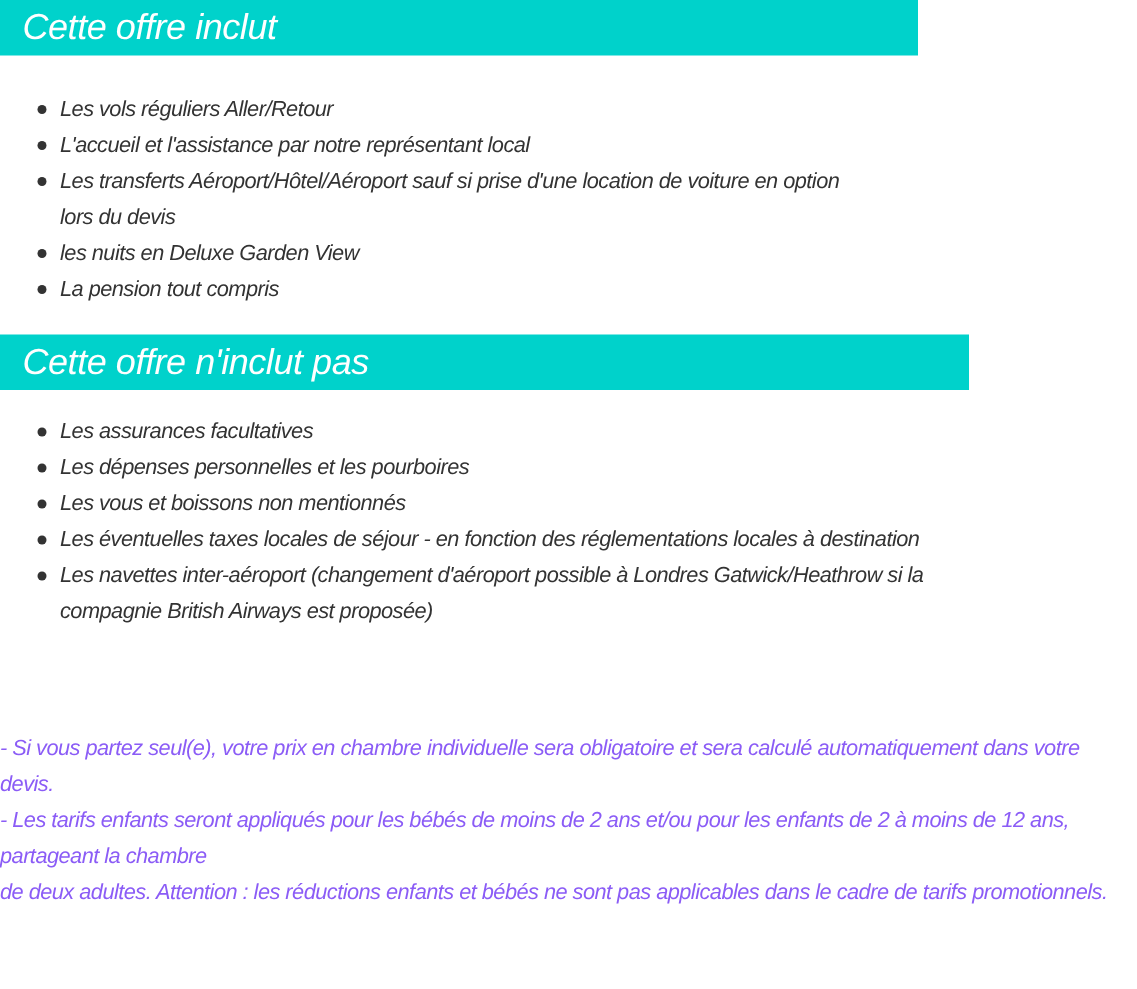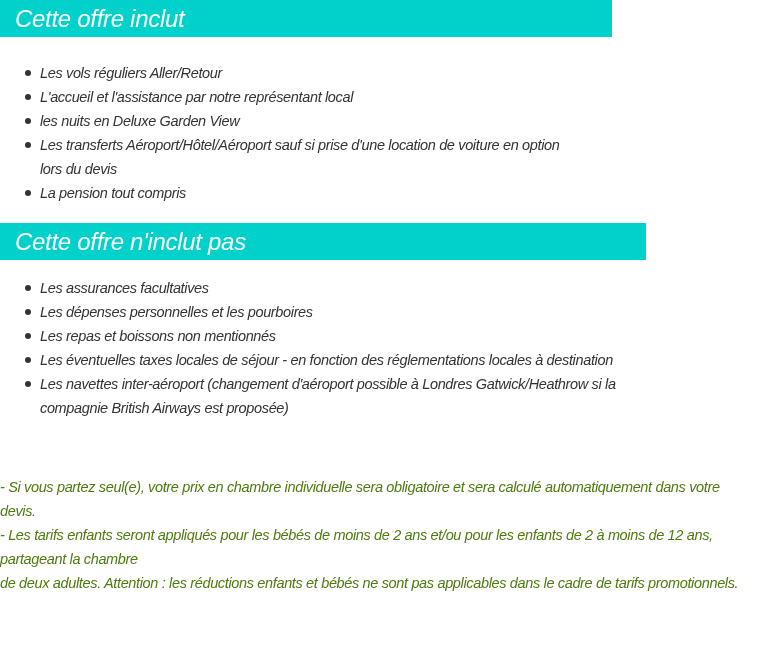--- a/index.html
+++ b/index.html
@@ -48,50 +48,50 @@
       height: 6px;
       border-radius: 50%;
       background: #333333;
     }
     #sec1 { position: absolute; top: 0; left: 0; width: 612px; }
     #sec1 .list { margin-top: 24px; }
     #sec2 { position: absolute; top: 223px; left: 0; width: 646px; }
     #sec2 .list { margin-top: 16px; }
     #sec3 { position: absolute; top: 470px; left: 0; width: 758px; }
     .notes {
-      margin-top: 5px;
+      margin-top: 17px;
       font-style: italic;
       font-size: 14.5px;
       line-height: 24px;
-      color: #4d7c0f;
+      color: #8b5cf6;
       letter-spacing: -0.35px;
       padding-right: 2px;
     }
     .notes p { margin: 0; }
   </style>
 </head>
 <body>
 
 <section id="sec1">
   <div class="section-header">Cette offre inclut</div>
   <ul class="list">
     <li><span class="bullet"></span><span>Les vols réguliers Aller/Retour</span></li>
     <li><span class="bullet"></span><span>L'accueil et l'assistance par notre représentant local</span></li>
+    <li><span class="bullet"></span><span>Les transferts Aéroport/Hôtel/Aéroport sauf si prise d'une location de voiture en option lors du devis</span></li>
     <li><span class="bullet"></span><span>les nuits en Deluxe Garden View</span></li>
-    <li><span class="bullet"></span><span>Les transferts Aéroport/Hôtel/Aéroport sauf si prise d'une location de voiture en option lors du devis</span></li>
     <li><span class="bullet"></span><span>La pension tout compris</span></li>
   </ul>
 </section>
 
 <section id="sec2">
   <div class="section-header">Cette offre n'inclut pas</div>
   <ul class="list">
     <li><span class="bullet"></span><span>Les assurances facultatives</span></li>
     <li><span class="bullet"></span><span>Les dépenses personnelles et les pourboires</span></li>
-    <li><span class="bullet"></span><span>Les repas et boissons non mentionnés</span></li>
+    <li><span class="bullet"></span><span>Les vous et boissons non mentionnés</span></li>
     <li><span class="bullet"></span><span>Les éventuelles taxes locales de séjour - en fonction des réglementations locales à destination</span></li>
     <li><span class="bullet"></span><span>Les navettes inter-aéroport (changement d'aéroport possible à Londres Gatwick/Heathrow si la compagnie British Airways est proposée)</span></li>
   </ul>
 </section>
 
 <section id="sec3">
   <div class="notes">
     <p>- Si vous partez seul(e), votre prix en chambre individuelle sera obligatoire et sera calculé automatiquement dans votre devis.</p>
     <p>- Les tarifs enfants seront appliqués pour les bébés de moins de 2 ans et/ou pour les enfants de 2 à moins de 12 ans, partageant la chambre</p>
     <p>de deux adultes. Attention : les réductions enfants et bébés ne sont pas applicables dans le cadre de tarifs promotionnels.</p>

